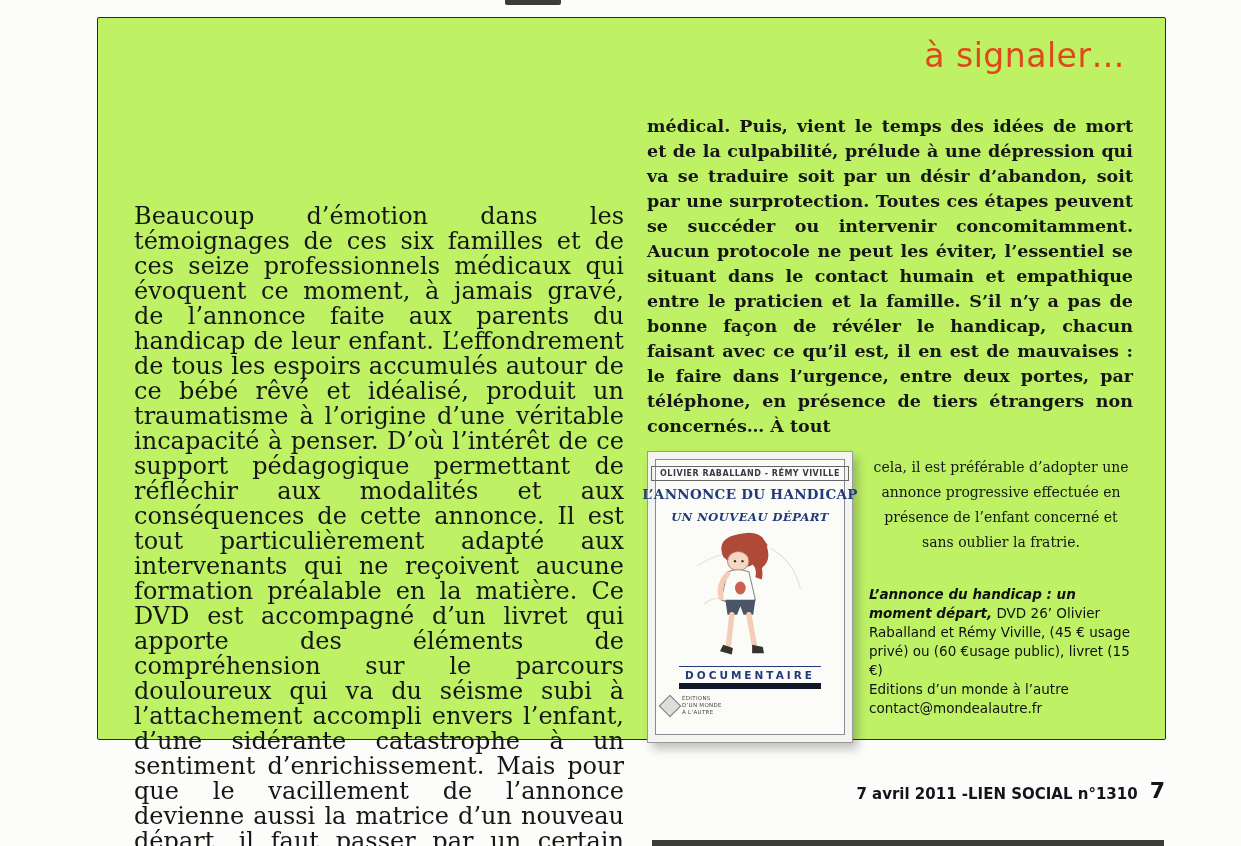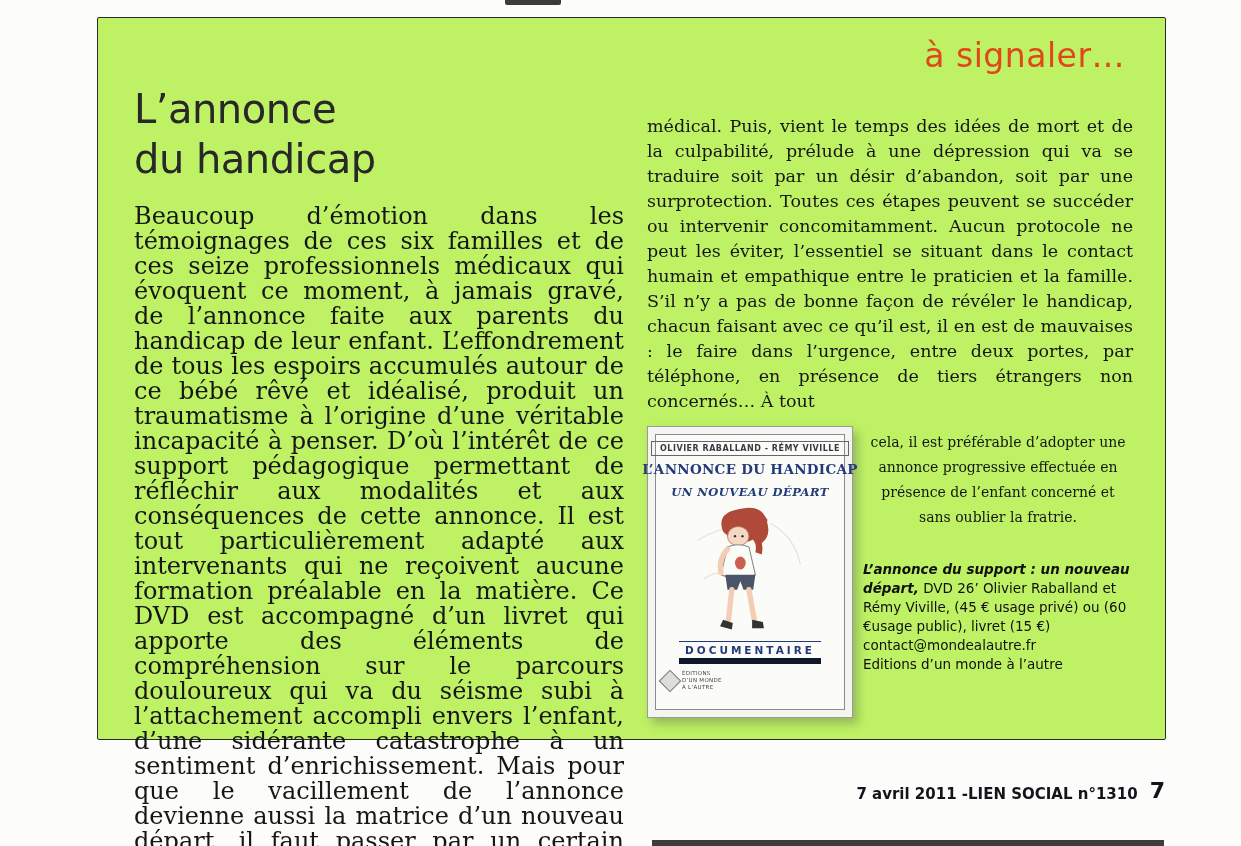--- a/index.html
+++ b/index.html
@@ -30,23 +30,23 @@
     font-size:40px;line-height:50px;color:#282828;letter-spacing:-0.5px;
   }
   .col-left{
     position:absolute;left:36px;top:186px;width:490px;
     font-size:24px;line-height:25px;text-align:justify;
   }
   .col-right{
     position:absolute;left:549px;top:96px;width:486px;
   }
   .col-right .top-par{
-    margin:0;font-size:17.5px;line-height:25px;text-align:justify;
+    margin:0;font-size:17.5px;line-height:25px;text-align:justify;font-weight:bold;
   }
-  .media-row{display:flex;gap:10px;margin-top:12px;align-items:flex-start;}
+  .media-row{display:flex;gap:16px;margin-top:12px;align-items:flex-start;}
   .dvd-card{
     width:206px;min-width:206px;height:292px;box-sizing:border-box;
     background:#f4f4f1;border:1px solid #9a9a98;
     box-shadow:5px 6px 9px rgba(60,60,70,0.30);
     padding:7px;
   }
   .dvd-inner{
     height:100%;box-sizing:border-box;border:1px solid #8a8a95;
     background:#fbfbf8;display:flex;flex-direction:column;align-items:center;
     padding:6px 6px 4px 6px;
@@ -104,24 +104,20 @@
 </head>
 <body>
 
 <div class="scan-artifact artifact-top"></div>
 <div class="scan-artifact artifact-bottom"></div>
 
 <div class="page-panel">
 
   <div class="signaler">à signaler…</div>
 
-  <h1 class="article-title" style="margin:0;font-weight:normal;">
-    <span style="display:block;">L’annonce</span>
-    <span style="display:block;">du handicap</span>
-  </h1>
 
   <div class="col-left">Beaucoup d’émotion dans les témoignages de ces six familles et de ces seize professionnels médicaux qui évoquent ce moment, à jamais gravé, de l’annonce faite aux parents du handicap de leur enfant. L’effondrement de tous les espoirs accumulés autour de ce bébé rêvé et idéalisé, produit un traumatisme à l’origine d’une véritable incapacité à penser. D’où l’intérêt de ce support pédagogique permettant de réfléchir aux modalités et aux conséquences de cette annonce. Il est tout particulièrement adapté aux intervenants qui ne reçoivent aucune formation préalable en la matière. Ce DVD est accompagné d’un livret qui apporte des éléments de compréhension sur le parcours douloureux qui va du séisme subi à l’attachement accompli envers l’enfant, d’une sidérante catastrophe à un sentiment d’enrichissement. Mais pour que le vacillement de l’annonce devienne aussi la matrice d’un nouveau départ, il faut passer par un certain nombre de mécanismes de défense : le déni d’abord, assez vite suivi par la colère, la révolte et l’agressivité envers le corps</div>
 
   <div class="col-right">
     <p class="top-par">médical. Puis, vient le temps des idées de mort et de la culpabilité, prélude à une dépression qui va se traduire soit par un désir d’abandon, soit par une surprotection. Toutes ces étapes peuvent se succéder ou intervenir concomitamment. Aucun protocole ne peut les éviter, l’essentiel se situant dans le contact humain et empathique entre le praticien et la famille. S’il n’y a pas de bonne façon de révéler le handicap, chacun faisant avec ce qu’il est, il en est de mauvaises : le faire dans l’urgence, entre deux portes, par téléphone, en présence de tiers étrangers non concernés… À tout</p>
 
     <div class="media-row">
 
       <div class="dvd-card">
         <div class="dvd-inner">
@@ -159,23 +155,23 @@
               <span style="display:block;">D’UN MONDE</span>
               <span style="display:block;">À L’AUTRE</span>
             </span>
           </div>
         </div>
       </div>
 
       <div class="side-stack">
         <p class="wrap-text">cela, il est préférable d’adopter une annonce progressive effectuée en présence de l’enfant concerné et sans oublier la fratrie.</p>
         <div class="caption">
-          <p class="cap-line"><span class="bi">L’annonce du support : un nouveau départ,</span><span> DVD 26’ Olivier Raballand et Rémy Viville, (45 € usage privé) ou (60 €usage public), livret (15 €)</span></p>
+          <p class="cap-line"><span class="bi">L’annonce du handicap : un moment départ,</span><span> DVD 26’ Olivier Raballand et Rémy Viville, (45 € usage privé) ou (60 €usage public), livret (15 €)</span></p>
+          <p class="cap-line">Editions d’un monde à l’autre</p>
           <p class="cap-line">contact@mondealautre.fr</p>
-          <p class="cap-line">Editions d’un monde à l’autre</p>
         </div>
       </div>
 
     </div>
   </div>
 
 </div>
 
 <div class="footer">
   <span>7 avril 2011 - </span>

